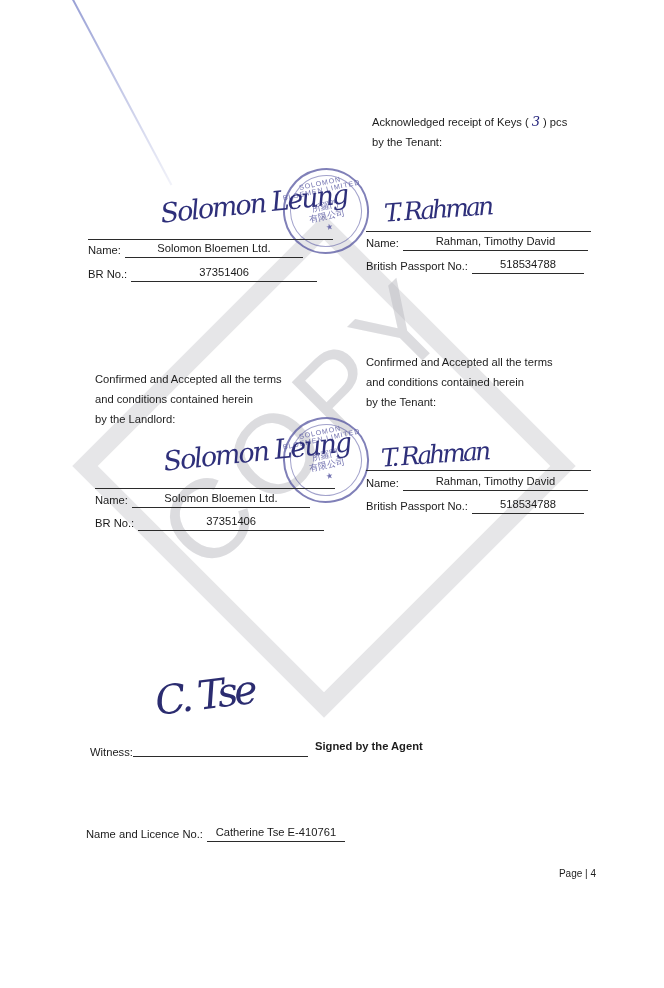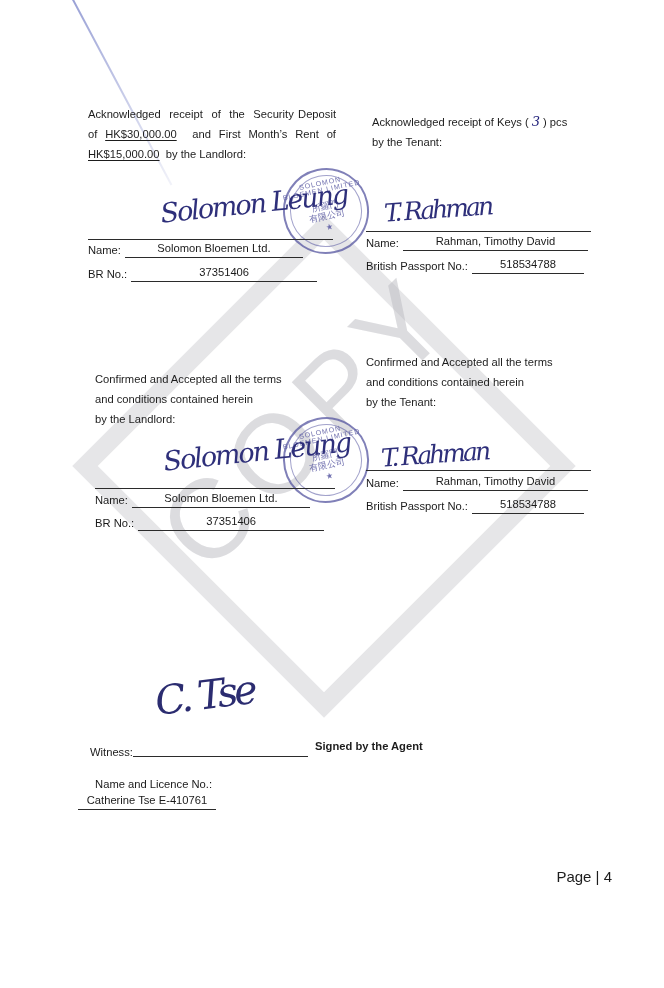--- a/index.html
+++ b/index.html
@@ -177,43 +177,38 @@
   .hand-num {
     position: absolute;
     font-family: "DejaVu Serif", serif;
     font-style: italic;
     color: #20207a;
     font-size: 13px;
   }
 
   .page-num {
     position: absolute;
-    right: 52px;
+    right: 68px;
     top: 868px;
-    font-size: 15px;
+    font-size: 10px;
     color: #1d1d1d;
   }
 </style>
 </head>
 <body>
 
 <div id="page">
 
   <div class="scan-line"></div>
 
   <div class="watermark">
     <div class="wm-box"></div>
     <div class="wm-text">COPY</div>
   </div>
 
-  <div class="block" style="left:88px; top:104px; width:248px;">
-    <div class="just">
-      <span>Acknowledged&nbsp; receipt&nbsp; of&nbsp; the&nbsp; Security Deposit of </span><span class="u">HK$30,000.00</span><span>&nbsp; and First Month’s Rent of </span><span class="u">HK$15,000.00</span><span>&nbsp; by the Landlord:</span>
-    </div>
-  </div>
 
   <div class="chop" style="left:283px; top:168px;">
     <div class="chop-top">SOLOMON BLOEMEN LIMITED</div>
     <div class="chop-mid">
       <span>所羅門</span><br>
       <span>有限公司</span>
     </div>
     <div class="chop-star">★</div>
   </div>
 
@@ -304,20 +299,20 @@
   <div class="sig sig-witness" style="left:155px; top:672px;">C. Tse</div>
 
   <div class="rule" style="left:133px; top:756px; width:175px;"></div>
 
   <div class="field" style="left:90px; top:744px;">
     <span class="lbl">Witness:</span>
   </div>
 
   <div class="block" style="left:315px; top:738px; width:160px; line-height:16px;font-weight:bold;">Signed by the Agent</div>
 
-  <div class="field" style="left:78px; top:776px;flex-direction:column;">
+  <div class="field" style="left:86px; top:776px;">
     <span class="lbl">Name and Licence No.:</span>
-    <span class="val" style="width:130px;">Catherine Tse  E-410761</span>
+    <span class="val" style="width:130px;margin-top:48px;">Catherine Tse  E-410761</span>
   </div>
 
   <div class="page-num">Page | 4</div>
 
 </div>
 
 </body></html>

